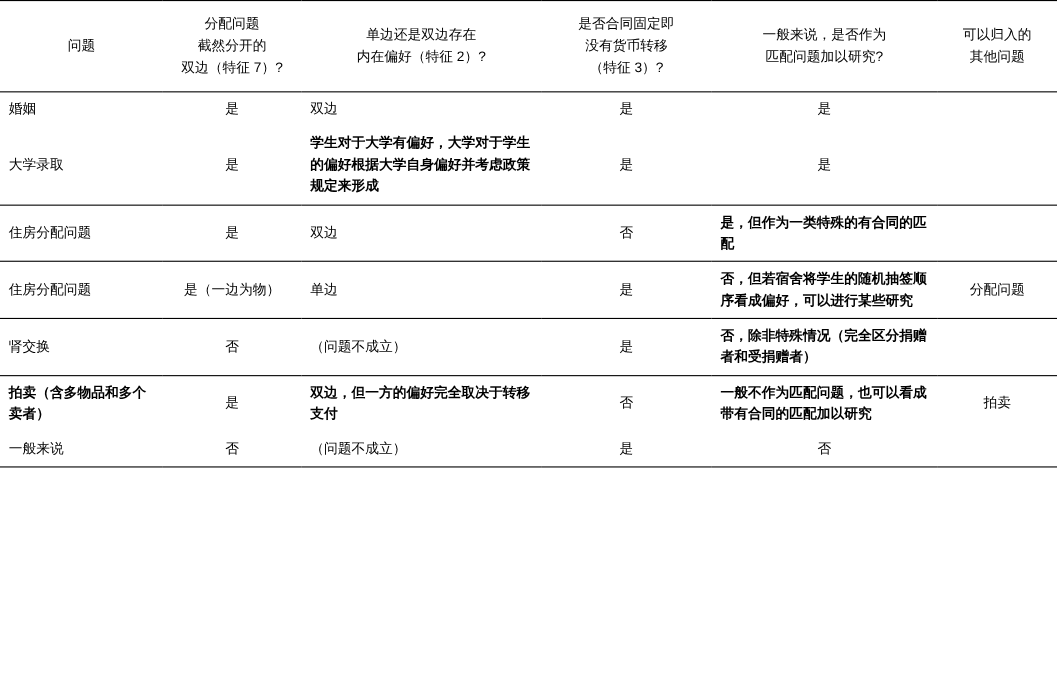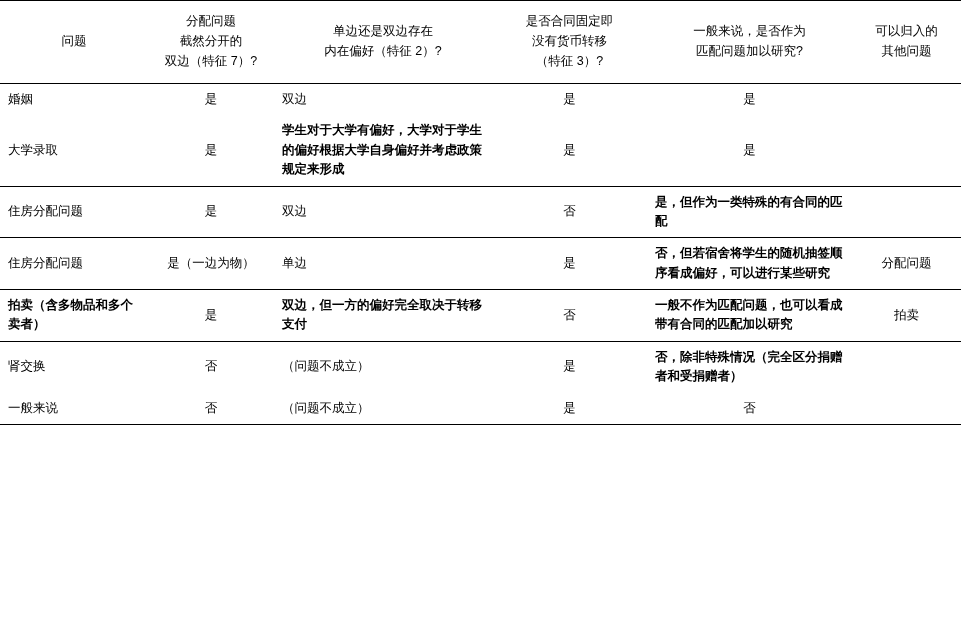--- a/index.html
+++ b/index.html
@@ -152,35 +152,35 @@
         <td class="c-first">住房分配问题</td>
         <td class="c-center">是（一边为物）</td>
         <td class="c-left">单边</td>
         <td class="c-center">是</td>
         <td class="c-left cell-multiline">否，但若宿舍将学生的随机抽签顺序看成偏好，可以进行某些研究</td>
         <td class="c-center">分配问题</td>
       </tr>
 
 
       <tr class="rule-mid tall-row">
+        <td class="c-first">肾交换</td>
+        <td class="c-center">否</td>
+        <td class="c-left">（问题不成立）</td>
+        <td class="c-center">是</td>
+        <td class="c-left cell-multiline">否，除非特殊情况（完全区分捐赠者和受捐赠者）</td>
+        <td class="c-center"></td>
+      </tr>
+
+      <tr class="rule-mid tall-row">
         <td class="c-first cell-multiline">拍卖（含多物品和多个卖者）</td>
         <td class="c-center">是</td>
         <td class="c-left cell-multiline">双边，但一方的偏好完全取决于转移支付</td>
         <td class="c-center">否</td>
         <td class="c-left cell-multiline">一般不作为匹配问题，也可以看成带有合同的匹配加以研究</td>
         <td class="c-center">拍卖</td>
-      </tr>
-
-      <tr class="rule-mid tall-row">
-        <td class="c-first">肾交换</td>
-        <td class="c-center">否</td>
-        <td class="c-left">（问题不成立）</td>
-        <td class="c-center">是</td>
-        <td class="c-left cell-multiline">否，除非特殊情况（完全区分捐赠者和受捐赠者）</td>
-        <td class="c-center"></td>
       </tr>
 
       <tr class="rule-bottom">
         <td class="c-first">一般来说</td>
         <td class="c-center">否</td>
         <td class="c-left">（问题不成立）</td>
         <td class="c-center">是</td>
         <td class="c-center">否</td>
         <td class="c-center"></td>
       </tr>

